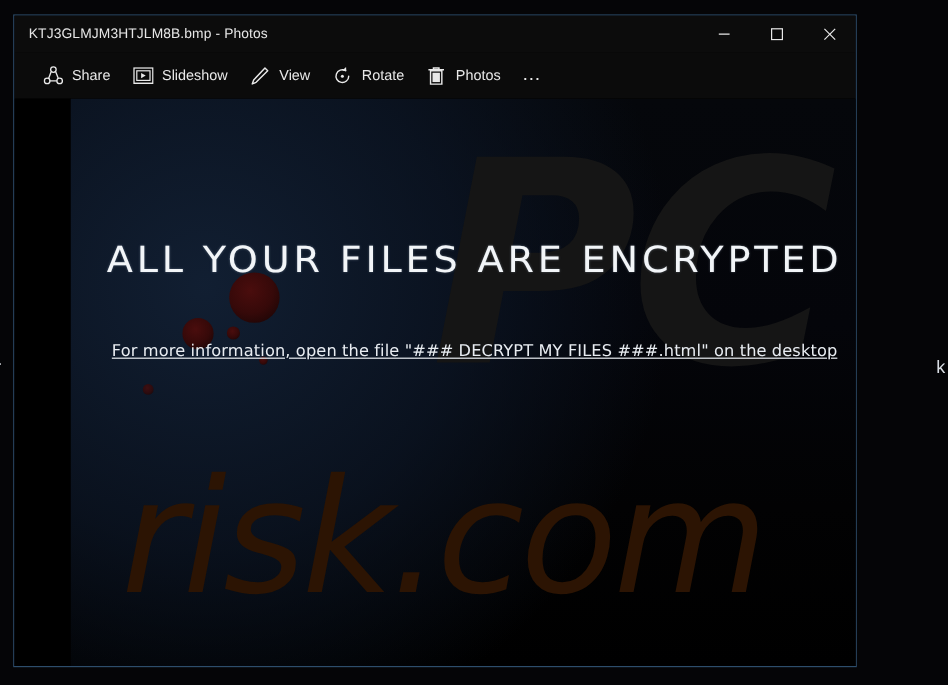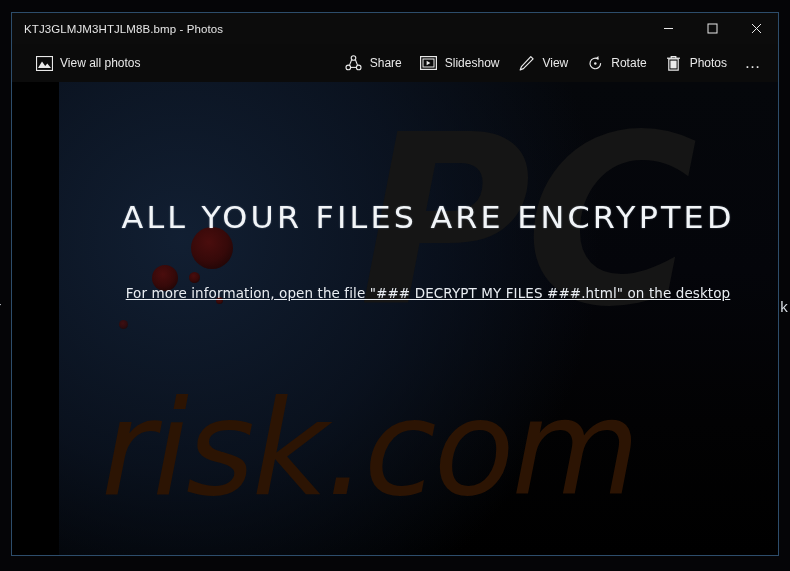--- a/index.html
+++ b/index.html
@@ -31,21 +31,21 @@
     white-space: nowrap;
   }
   #bg-left-text { left: -4px; top: 298px; }
   #bg-right-text { right: 2px; top: 298px; }
 
   
   #photos-window {
     position: absolute;
     left: 11px;
     top: 12px;
-    width: 768px;
+    width: 703px;
     height: 544px;
     border: 1px solid #2d4d6b;
     background: #000000;
     box-sizing: border-box;
     display: flex;
     flex-direction: column;
   }
 
   #titlebar {
     height: 31px;
@@ -235,31 +235,20 @@
         <svg width="11" height="11" viewBox="0 0 11 11" aria-hidden="true">
           <line x1="1" y1="1" x2="10" y2="10" stroke="#e8e8e8" stroke-width="1"></line>
           <line x1="10" y1="1" x2="1" y2="10" stroke="#e8e8e8" stroke-width="1"></line>
         </svg>
       </div>
     </div>
   </div>
 
   <div id="toolbar">
 
-    <div class="tb-group">
-      <div class="tb-item">
-        <span class="tb-icon">
-          <svg width="17" height="15" viewBox="0 0 17 15" aria-hidden="true">
-            <rect x="0.5" y="0.5" width="16" height="14" fill="none" stroke="#e9e9e9" stroke-width="1.2"></rect>
-            <path d="M2 12 L6 5.5 L9.2 10 L11.3 7.4 L15 12 Z" fill="#e9e9e9"></path>
-          </svg>
-        </span>
-        <span class="tb-label">View all photos</span>
-      </div>
-    </div>
 
     <div class="tb-group">
 
       <div class="tb-item">
         <span class="tb-icon">
           <svg width="17" height="17" viewBox="0 0 17 17" aria-hidden="true">
             <circle cx="8.5" cy="3" r="2.3" fill="none" stroke="#e9e9e9" stroke-width="1.1"></circle>
             <circle cx="3.3" cy="12.4" r="2.3" fill="none" stroke="#e9e9e9" stroke-width="1.1"></circle>
             <circle cx="13.7" cy="12.4" r="2.3" fill="none" stroke="#e9e9e9" stroke-width="1.1"></circle>
             <line x1="6.6" y1="4.8" x2="4.5" y2="10.4" stroke="#e9e9e9" stroke-width="1.1"></line>

